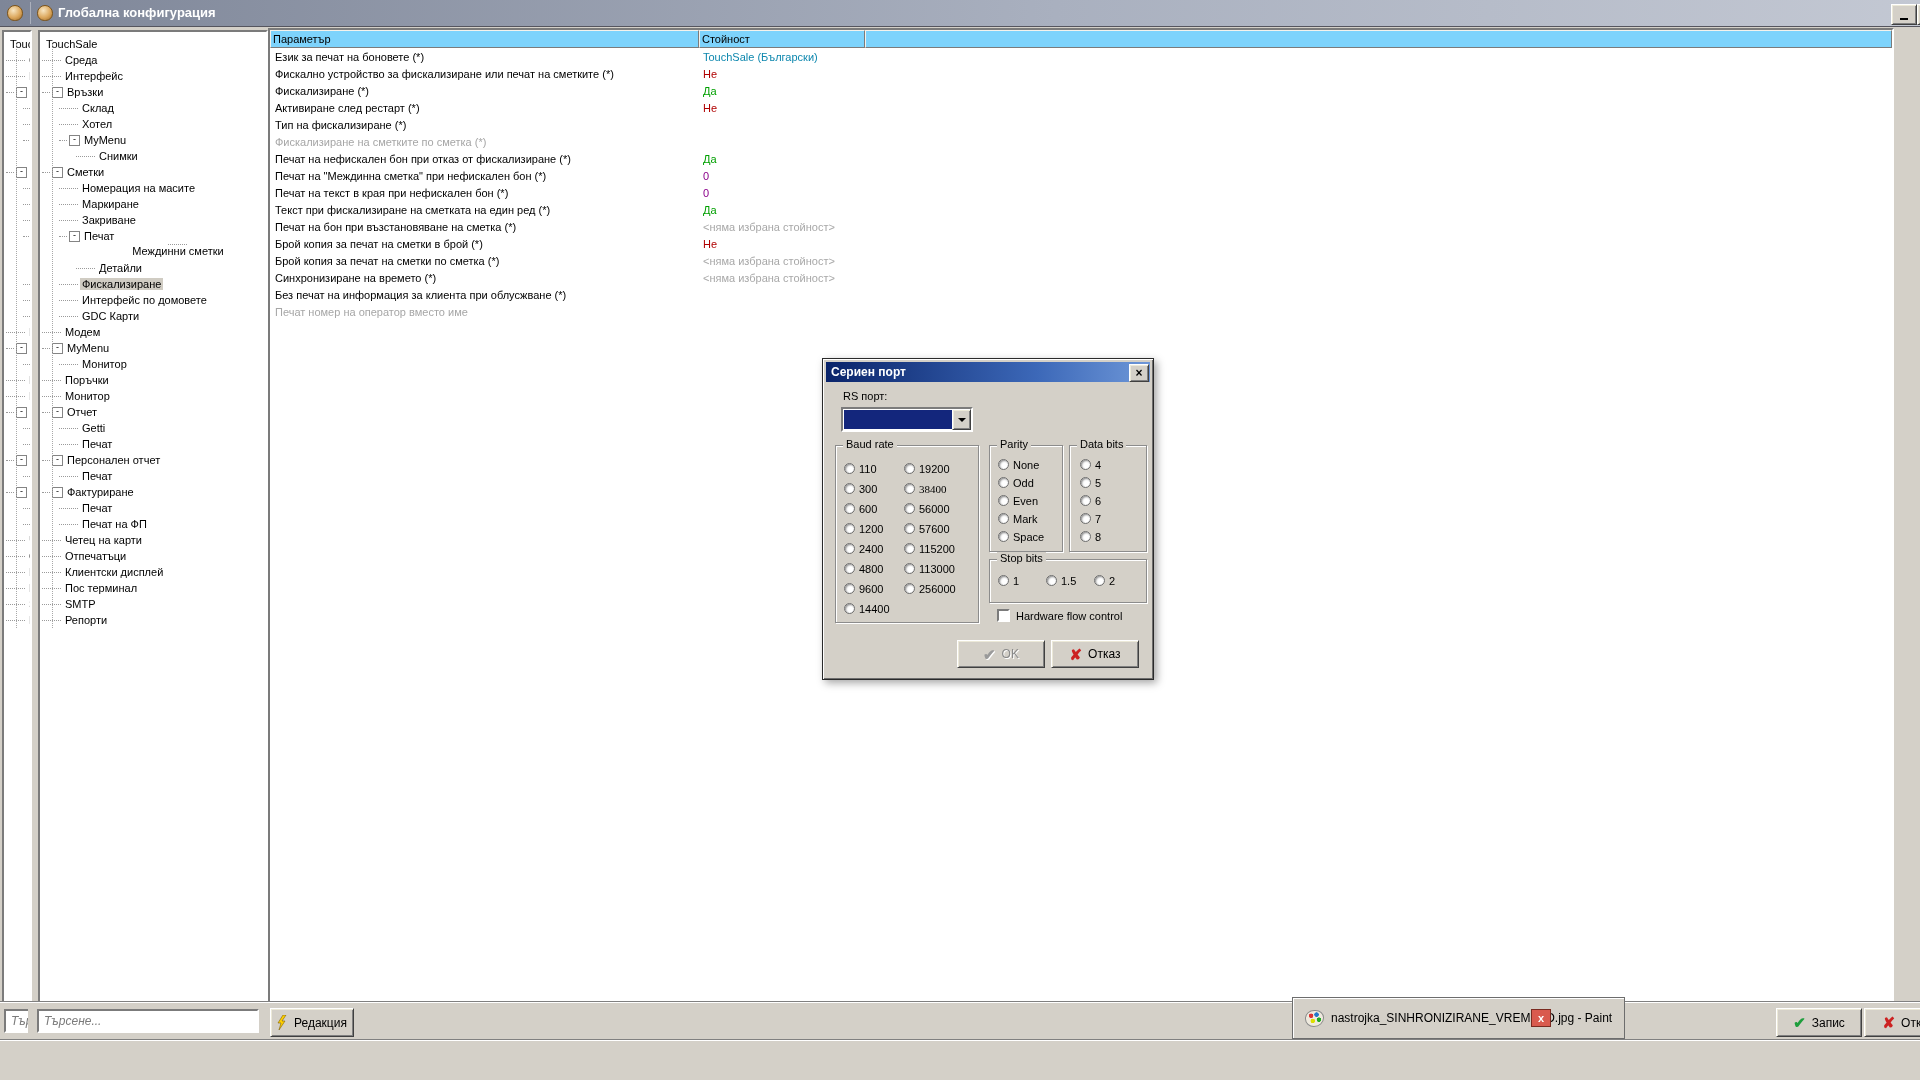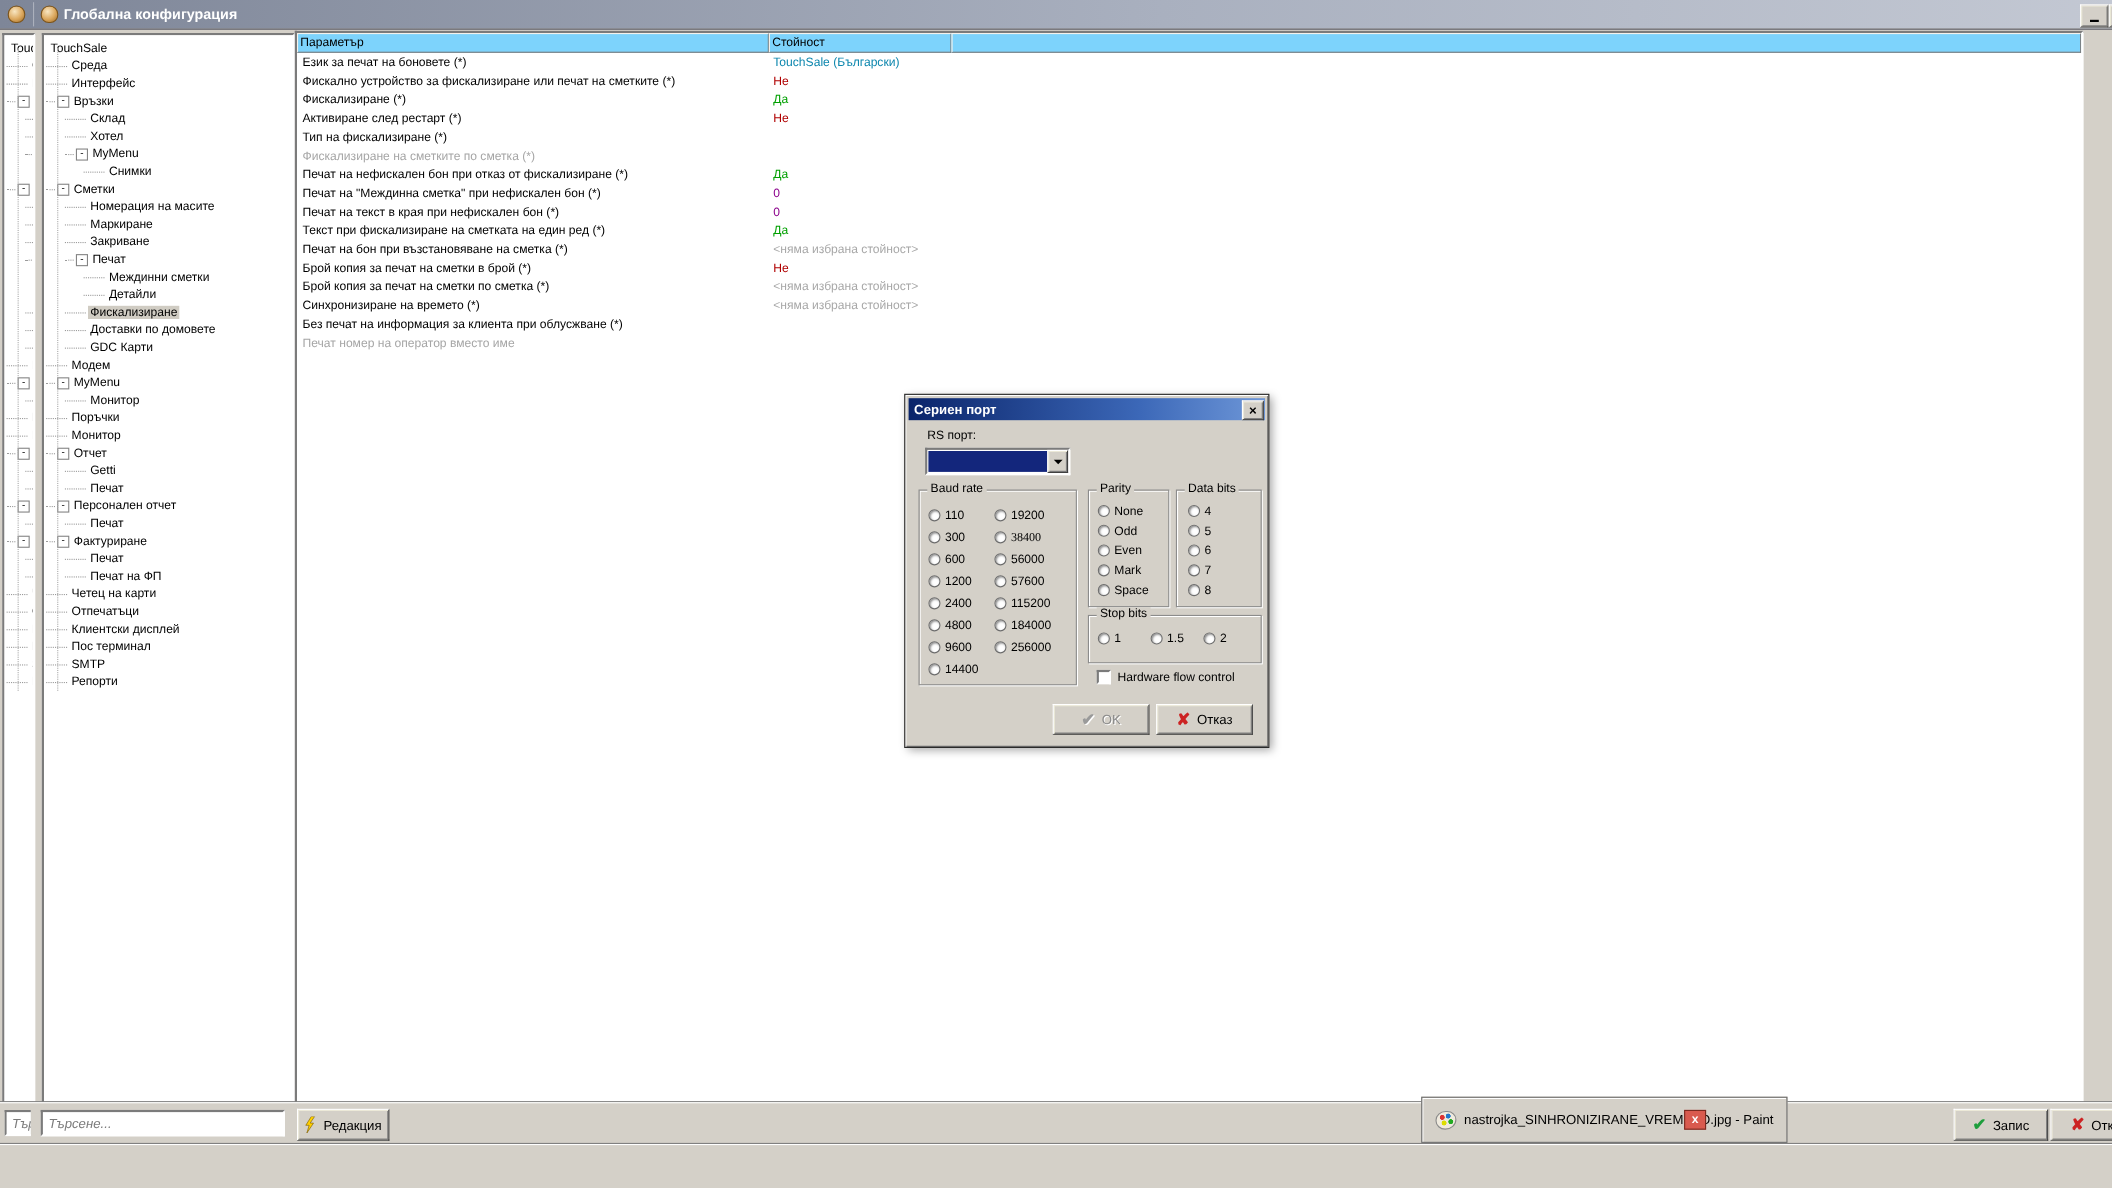--- a/index.html
+++ b/index.html
@@ -358,35 +358,35 @@
       </div>
       <div class="tree-row" style="top: 180px; padding-left: 19px;">
         <span class="dash dash-long"></span>
         <span class="tlabel">Закриване</span>
       </div>
       <div class="tree-row" style="top: 196px; padding-left: 19px;">
         <span class="dash"></span>
         <span class="minusbox">-</span>
         <span class="tlabel">Печат</span>
       </div>
-      <div class="tree-row" style="top: 212px; padding-left: 36px;">
+      <div class="tree-row" style="top: 212px; padding-left: 36px; flex-direction: column;">
         <span class="dash dash-long"></span>
         <span class="tlabel">Междинни сметки</span>
       </div>
       <div class="tree-row" style="top: 228px; padding-left: 36px;">
         <span class="dash dash-long"></span>
         <span class="tlabel">Детайли</span>
       </div>
       <div class="tree-row" style="top: 244px; padding-left: 19px;">
         <span class="dash dash-long"></span>
         <span class="tlabel tsel">Фискализиране</span>
       </div>
       <div class="tree-row" style="top: 260px; padding-left: 19px;">
         <span class="dash dash-long"></span>
-        <span class="tlabel">Доставки по домовете</span>
+        <span class="tlabel">Интерфейс по домовете</span>
       </div>
       <div class="tree-row" style="top: 276px; padding-left: 19px;">
         <span class="dash dash-long"></span>
         <span class="tlabel">GDC Карти</span>
       </div>
       <div class="tree-row" style="top: 292px; padding-left: 2px;">
         <span class="dash dash-long"></span>
         <span class="tlabel">Модем</span>
       </div>
       <div class="tree-row" style="top: 308px; padding-left: 2px;">
@@ -630,21 +630,21 @@
       <label class="radio-item" style="left: 68px; top: 76px;">
         <span class="radio"></span>
         <span class="rlabel">57600</span>
       </label>
       <label class="radio-item" style="left: 68px; top: 96px;">
         <span class="radio"></span>
         <span class="rlabel">115200</span>
       </label>
       <label class="radio-item" style="left: 68px; top: 116px;">
         <span class="radio"></span>
-        <span class="rlabel">184000</span>
+        <span class="rlabel">113000</span>
       </label>
       <label class="radio-item" style="left: 68px; top: 136px;">
         <span class="radio"></span>
         <span class="rlabel">256000</span>
       </label>
     </div>
   <div class="group" id="g-parity">
     <span class="legend">Parity</span>
   <label class="radio-item" style="left: 8px; top: 12px;">
         <span class="radio"></span>

